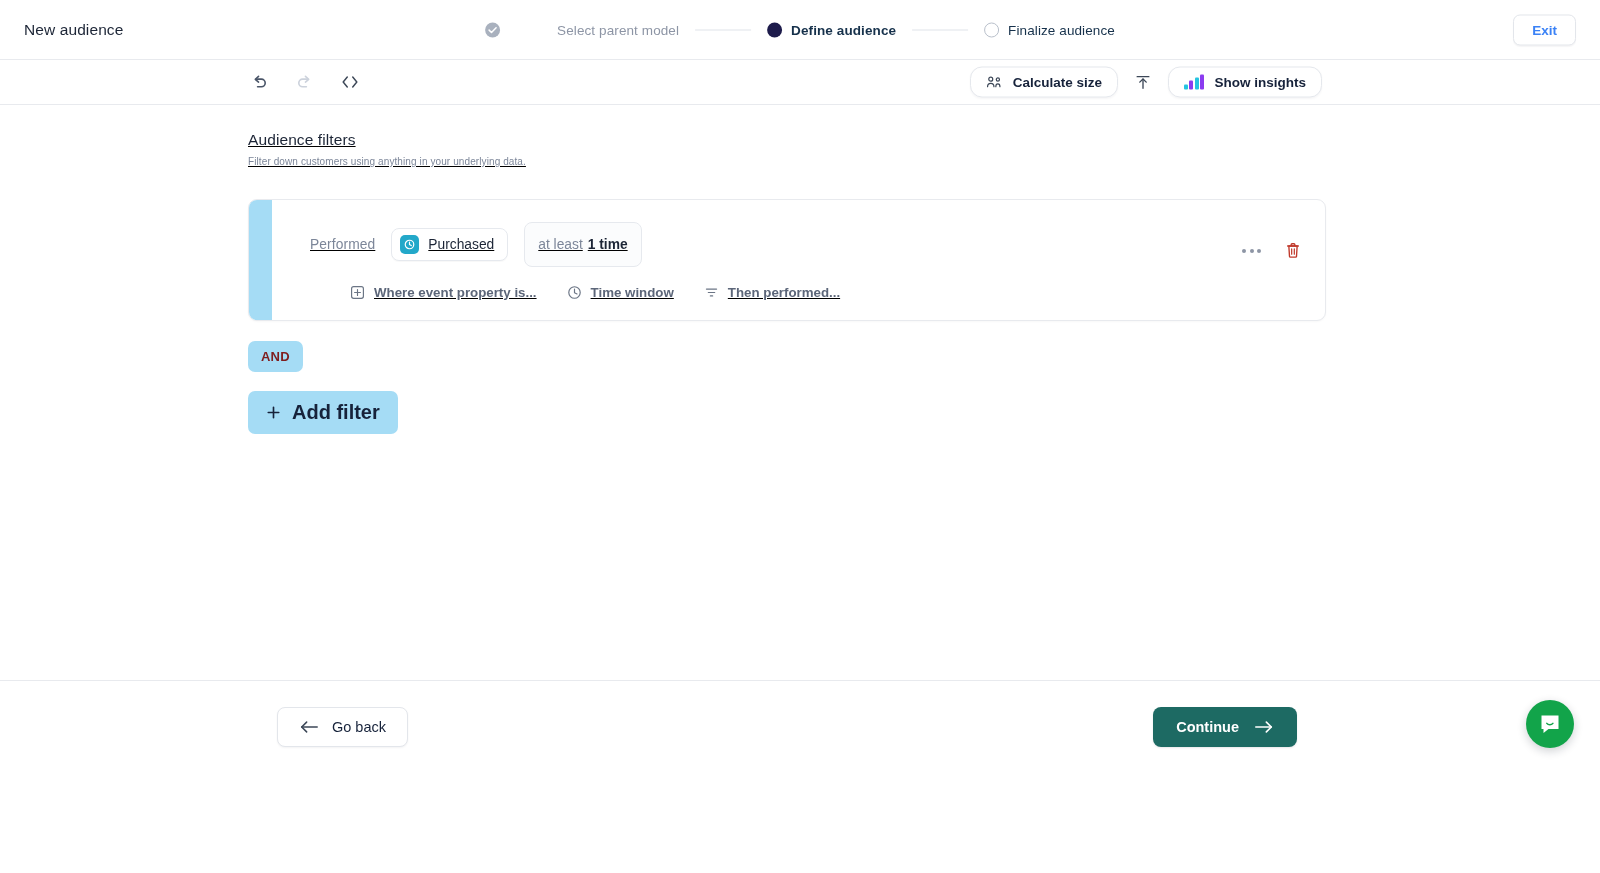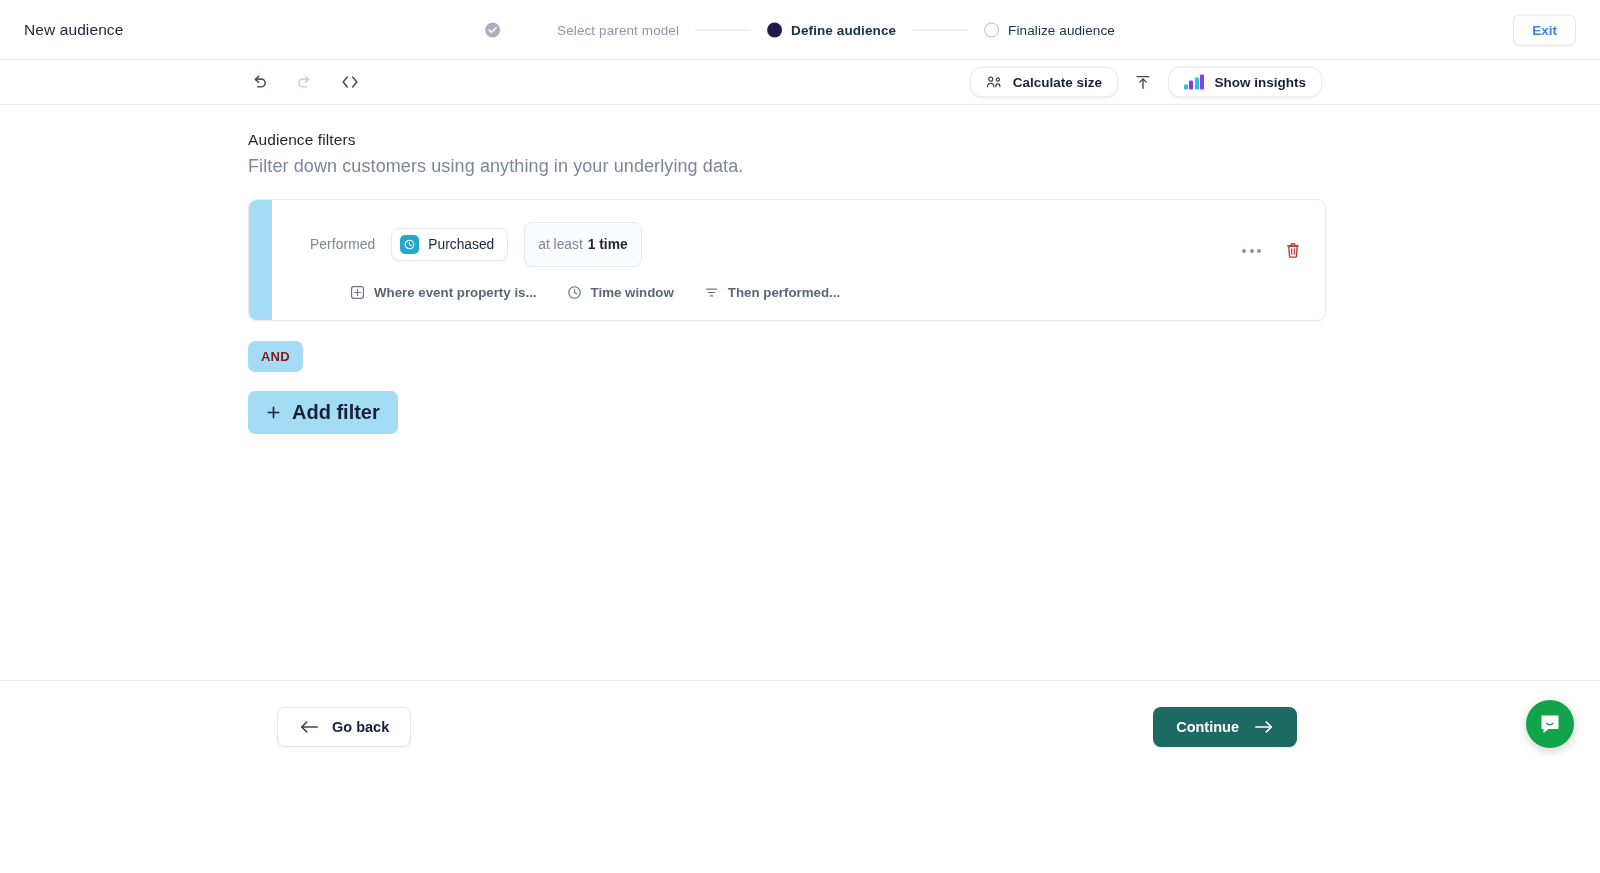--- a/index.html
+++ b/index.html
@@ -169,31 +169,32 @@
   
   .barchart-icon { display: inline-flex; align-items: flex-end; gap: 1.5px; height: 15px; }
   .barchart-icon i { display: block; width: 4px; border-radius: 1px; }
 
   
   .main {
     flex: 1;
     padding: 26px 24px 0 248px;
     overflow: hidden;
     background: #fff;
+    text-decoration: underline;
   }
   .section-title {
     font-size: 15.5px;
     color: #1c2536;
     margin-bottom: 7px;
     letter-spacing: .1px;
   }
   .section-sub {
-    font-size: 18px;
+    font-size: 10px;
     color: #7c8699;
-    margin-bottom: 22px;
+    margin-bottom: 32px;
     letter-spacing: .1px;
   }
 
   .filter-card {
     width: 1078px;
     min-height: 100px;
     border: 1px solid #e8eaee;
     border-radius: 9px;
     display: flex;
     background: #fff;
@@ -348,21 +349,21 @@
     top: 50%;
     transform: translateY(-50%);
     display: inline-flex;
     align-items: center;
     gap: 13px;
     background: #fff;
     border: 1px solid #e3e6eb;
     border-radius: 8px;
     padding: 11px 21px;
     font-size: 14.5px;
-    font-weight: 700;
+    font-weight: 400;
     color: #16223a;
     cursor: pointer;
     font-family: "Liberation Sans", sans-serif;
     box-shadow: 0 1px 2px rgba(16,24,40,.05);
   }
   .continue {
     position: absolute;
     right: 303px;
     top: 50%;
     transform: translateY(-50%);

